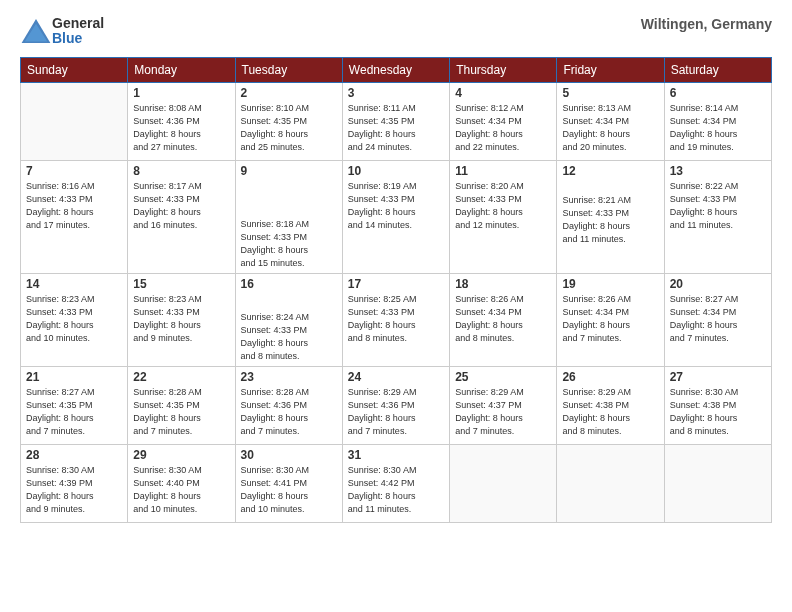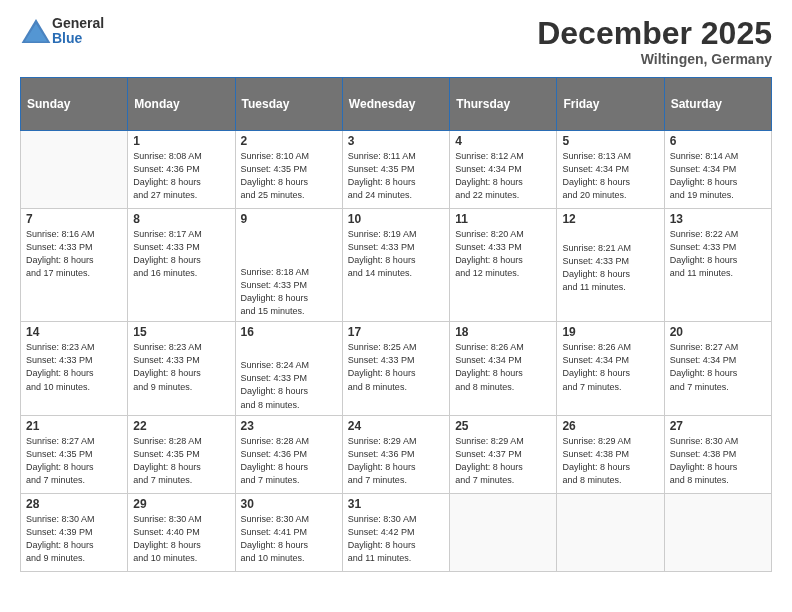--- a/index.html
+++ b/index.html
@@ -51,25 +51,25 @@
     .location {
       font-size: 14px;
       color: #555;
       font-weight: bold;
     }
     .calendar {
       width: 100%;
       border-collapse: collapse;
     }
     .calendar th {
-      background: #737373;
+      background: #7f1d1d;
       color: #fff;
       font-size: 12px;
-      font-weight: bold;
-      padding: 19px 6px;
+      font-weight: normal;
+      padding: 5px 6px;
       border: 1px solid #2a6db5;
       text-align: left;
     }
     .calendar td {
       border: 1px solid #ccc;
       vertical-align: top;
       padding: 3px 5px;
       width: calc(100% / 7);
       height: 78px;
       background: #fff;
@@ -103,21 +103,20 @@
       <svg class="logo-icon" viewBox="0 0 40 34" xmlns="http://www.w3.org/2000/svg">
         <polygon points="20,2 38,32 2,32" fill="#2a6db5" opacity="0.85"></polygon>
         <polygon points="20,8 34,30 6,30" fill="#5ba3e0" opacity="0.6"></polygon>
       </svg>
       <div class="logo-text">
         <span class="logo-general">General</span>
         <span class="logo-blue">Blue</span>
       </div>
     </div>
     <div class="title-block">
-      <div class="month-title">December 2025</div>
       <div class="location">Wiltingen, Germany</div>
     </div>
   </div>
 
   <table class="calendar">
     <thead>
       <tr>
       <th>Sunday</th>
           <th>Monday</th>
           <th>Tuesday</th>

